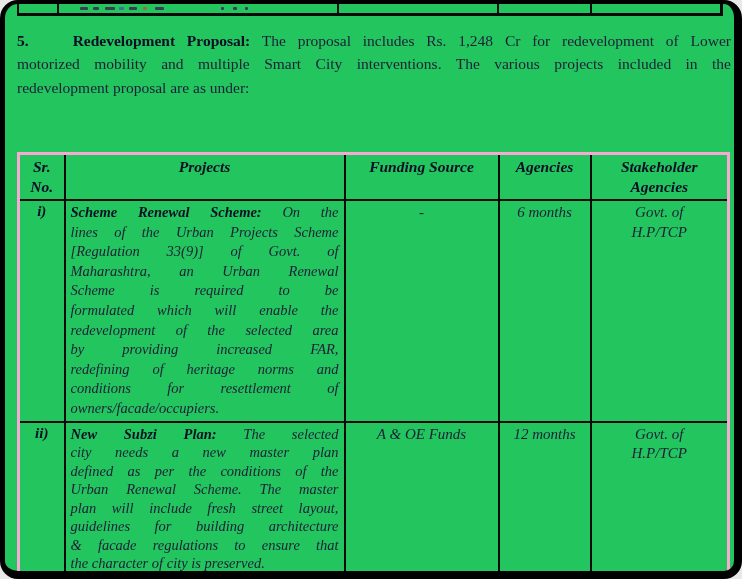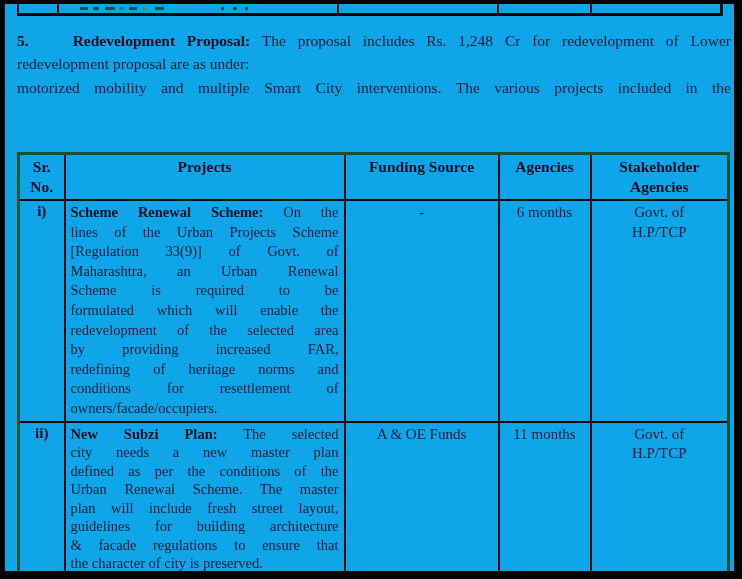--- a/index.html
+++ b/index.html
@@ -1,42 +1,43 @@
 <!DOCTYPE html>
 <html><head>
 <meta charset="utf-8">
 <style>
   html,body { margin:0; padding:0; background:#e8e8e8; }
   .page {
     position:relative; width:742px; height:579px; box-sizing:border-box;
-    background:#0ea5e9; overflow:hidden;
+    background:#22c55e; overflow:hidden;
     border-style:solid; border-color:#000000;
     border-width:4px 8px 8px 5px;
     font-family:"Liberation Serif","DejaVu Serif",serif;
     color:#1e1e38;
+    border-radius:18px;
   }
   .bold { font-weight:bold; color:#0e0e26; }
 
   
   .partial-table { position:absolute; left:12px; top:0; width:703px; height:9px;
     border-bottom:3px solid #0a0a0a; border-right:3px solid #0a0a0a; }
   .pv { position:absolute; top:0; bottom:0; width:2px; background:#0a0a0a; }
   .remnant { position:absolute; height:3px; top:3px; border-radius:1px; background:#3c3c50; }
 
   
   .intro { position:absolute; left:12px; top:25px; width:714px;
     font-size:15.5px; line-height:23.4px; }
   .jline { text-align:justify; text-align-last:justify; }
   .jline.last { text-align-last:left; }
   .tab { display:inline-block; width:44px; }
 
   
   table.maintable { position:absolute; left:12px; top:148px; width:710px;
     border-collapse:collapse; table-layout:fixed;
-    border:3px solid #14532d; }
+    border:3px solid #f9a8d4;font-style:italic; }
   .maintable th, .maintable td { border:2px solid #0a0a0a; vertical-align:top; padding:2px 5px; }
   .maintable th { font-size:15.5px; line-height:20px; height:40px; text-align:center;
     font-weight:bold; color:#0e0e26; }
   .hline { display:block; }
   .cell-sr { text-align:center; font-weight:bold; color:#0e0e26; font-size:15px; }
   .cell-projects { font-size:14.5px; }
   .row-i  .cell-projects { line-height:19.6px; }
   .row-ii .cell-projects { line-height:18.5px; }
   .cell-center { text-align:center; font-size:15px; line-height:19.5px; }
 </style>
@@ -58,22 +59,22 @@
     <div class="remnant" style="left:112px;width:8px"></div>
     <div class="remnant" style="left:126px;width:4px;background:#a4683a"></div>
     <div class="remnant" style="left:138px;width:9px"></div>
     <div class="remnant" style="left:204px;width:3px"></div>
     <div class="remnant" style="left:216px;width:4px"></div>
     <div class="remnant" style="left:228px;width:3px"></div>
   </div>
 
   <div class="intro">
     <div class="jline"><span class="bold">5.</span><span class="tab"></span><span class="bold">Redevelopment Proposal:</span> <span>The proposal includes Rs. 1,248 Cr for redevelopment of Lower</span></div>
+    <div class="jline">motorized mobility and multiple Smart City interventions. The various projects included in the</div>
     <div class="jline last">redevelopment proposal are as under:</div>
-    <div class="jline">motorized mobility and multiple Smart City interventions. The various projects included in the</div>
   </div>
 
   <table class="maintable">
     <colgroup>
       <col style="width:46px">
         <col style="width:280px">
         <col style="width:154px">
         <col style="width:92px">
         <col style="width:138px">
     </colgroup>
@@ -119,21 +120,21 @@
         <div class="jline"><span class="bold">New Subzi Plan:</span> <span>The selected</span></div>
         <div class="jline">city needs a new master plan</div>
         <div class="jline">defined as per the conditions of the</div>
         <div class="jline">Urban Renewal Scheme. The master</div>
         <div class="jline">plan will include fresh street layout,</div>
         <div class="jline">guidelines for building architecture</div>
         <div class="jline">&amp; facade regulations to ensure that</div>
         <div class="jline last">the character of city is preserved.</div>
       </td>
       <td class="cell-center">A &amp; OE Funds</td>
-      <td class="cell-center">11 months</td>
+      <td class="cell-center">12 months</td>
       <td class="cell-center">
             <span class="hline">Govt. of</span>
             <span class="hline">H.P/TCP</span>
           </td>
     </tr>
   </tbody>
     </table>
 
 </div>
 

